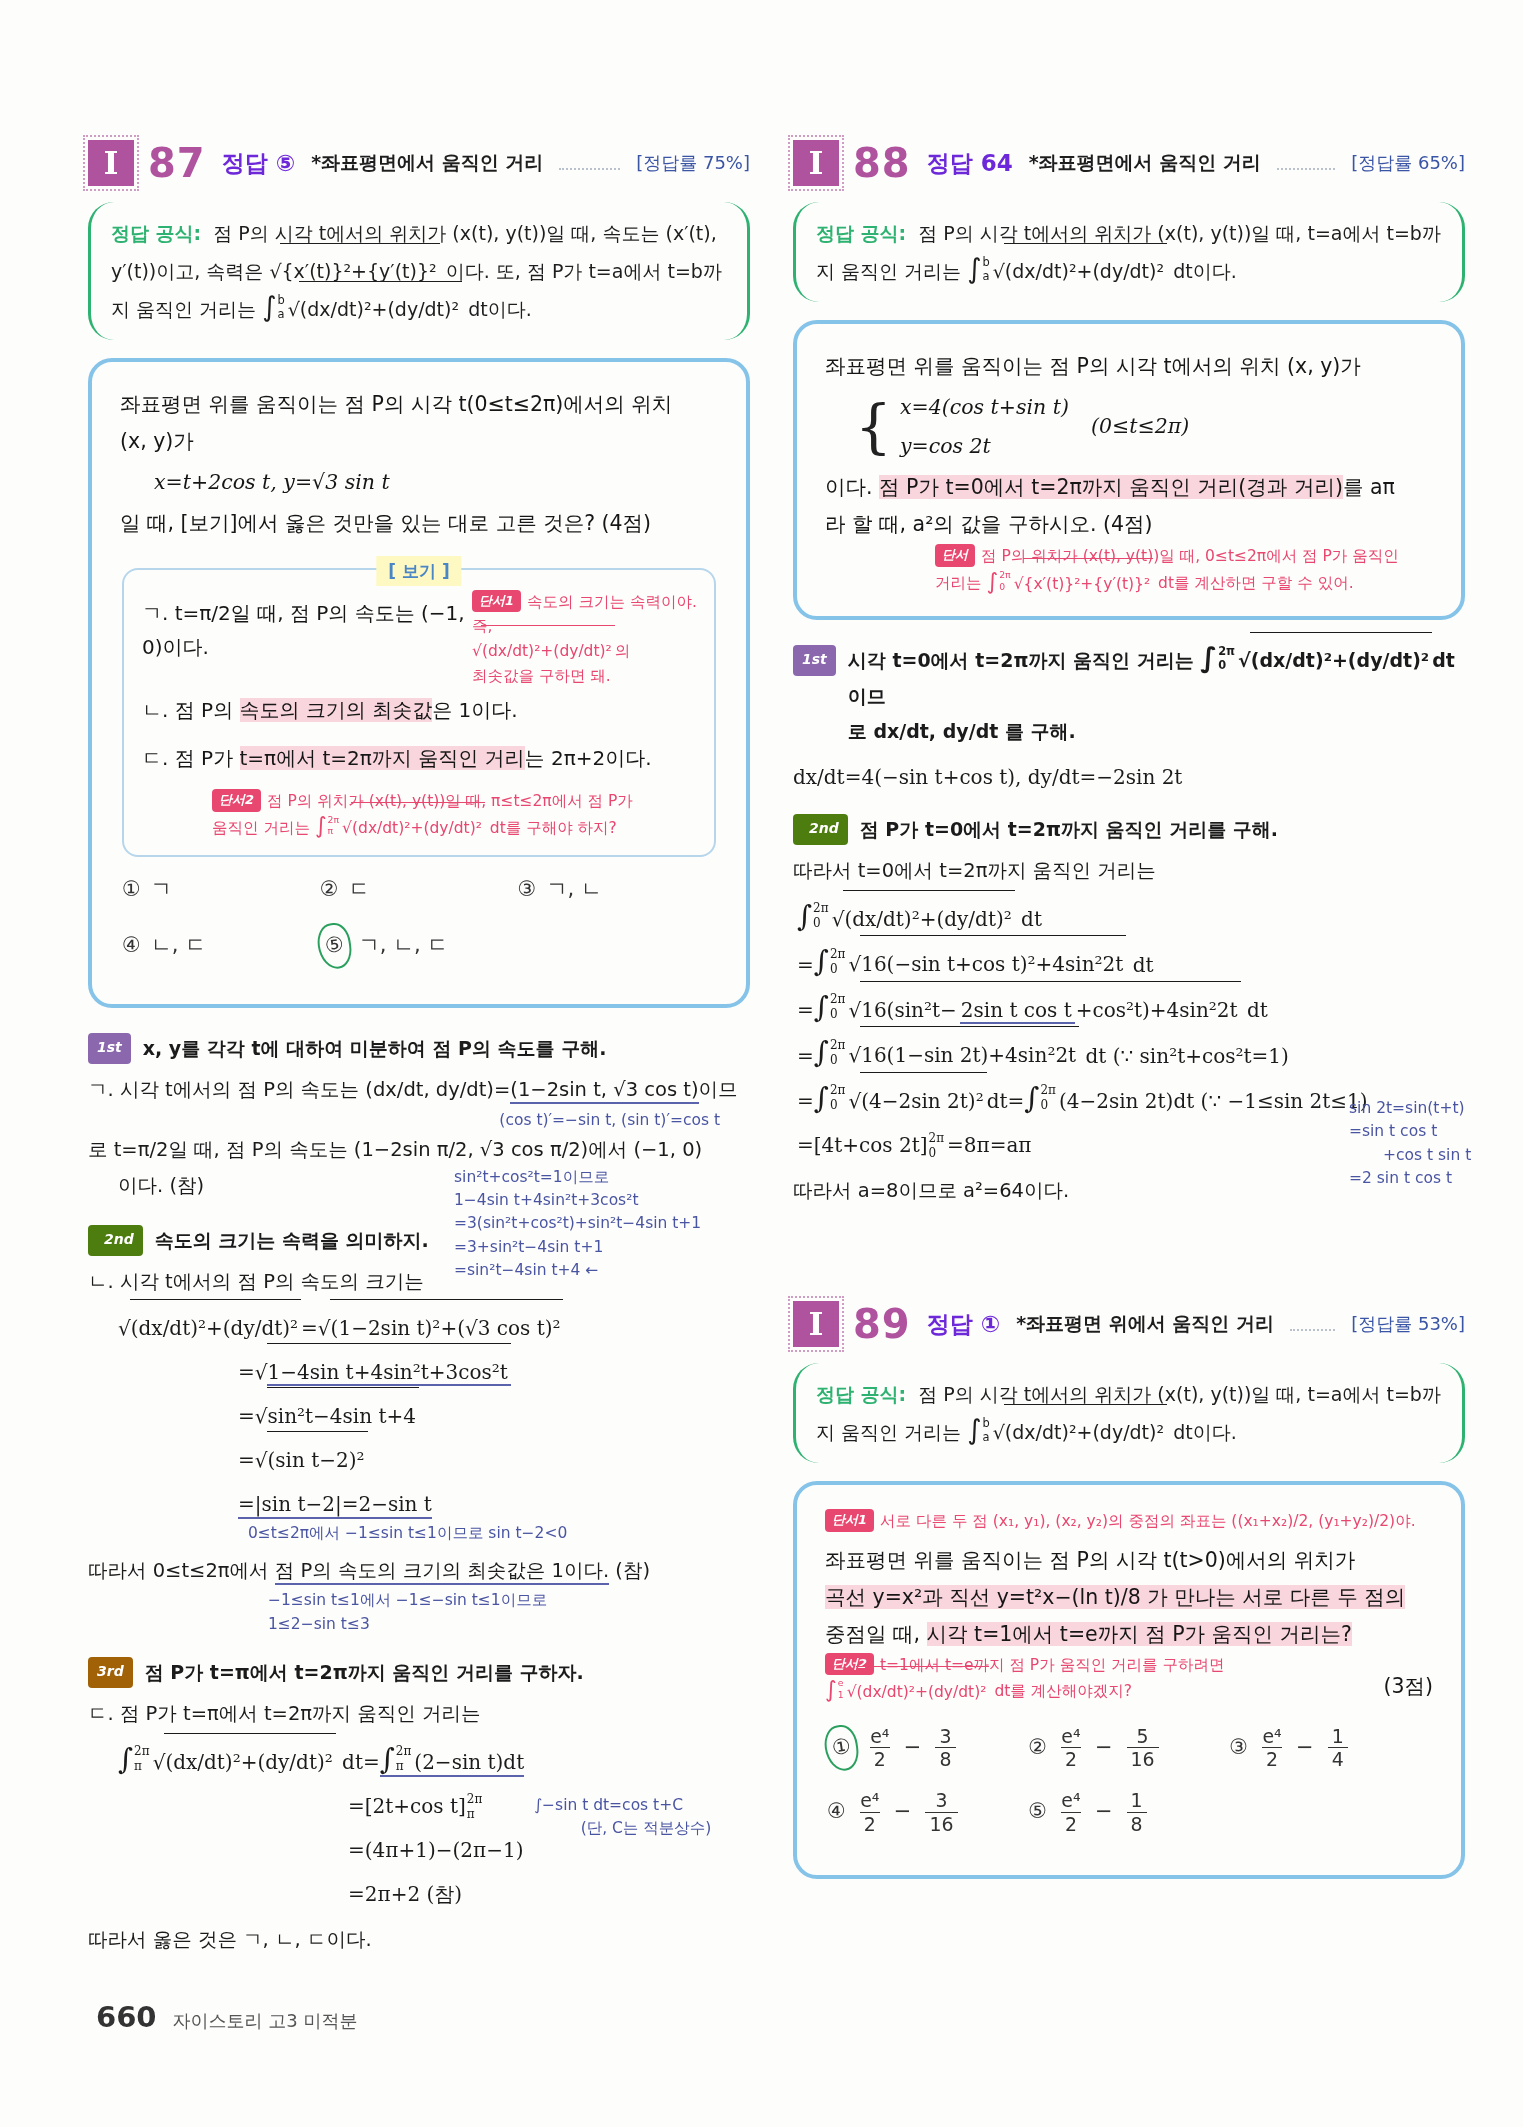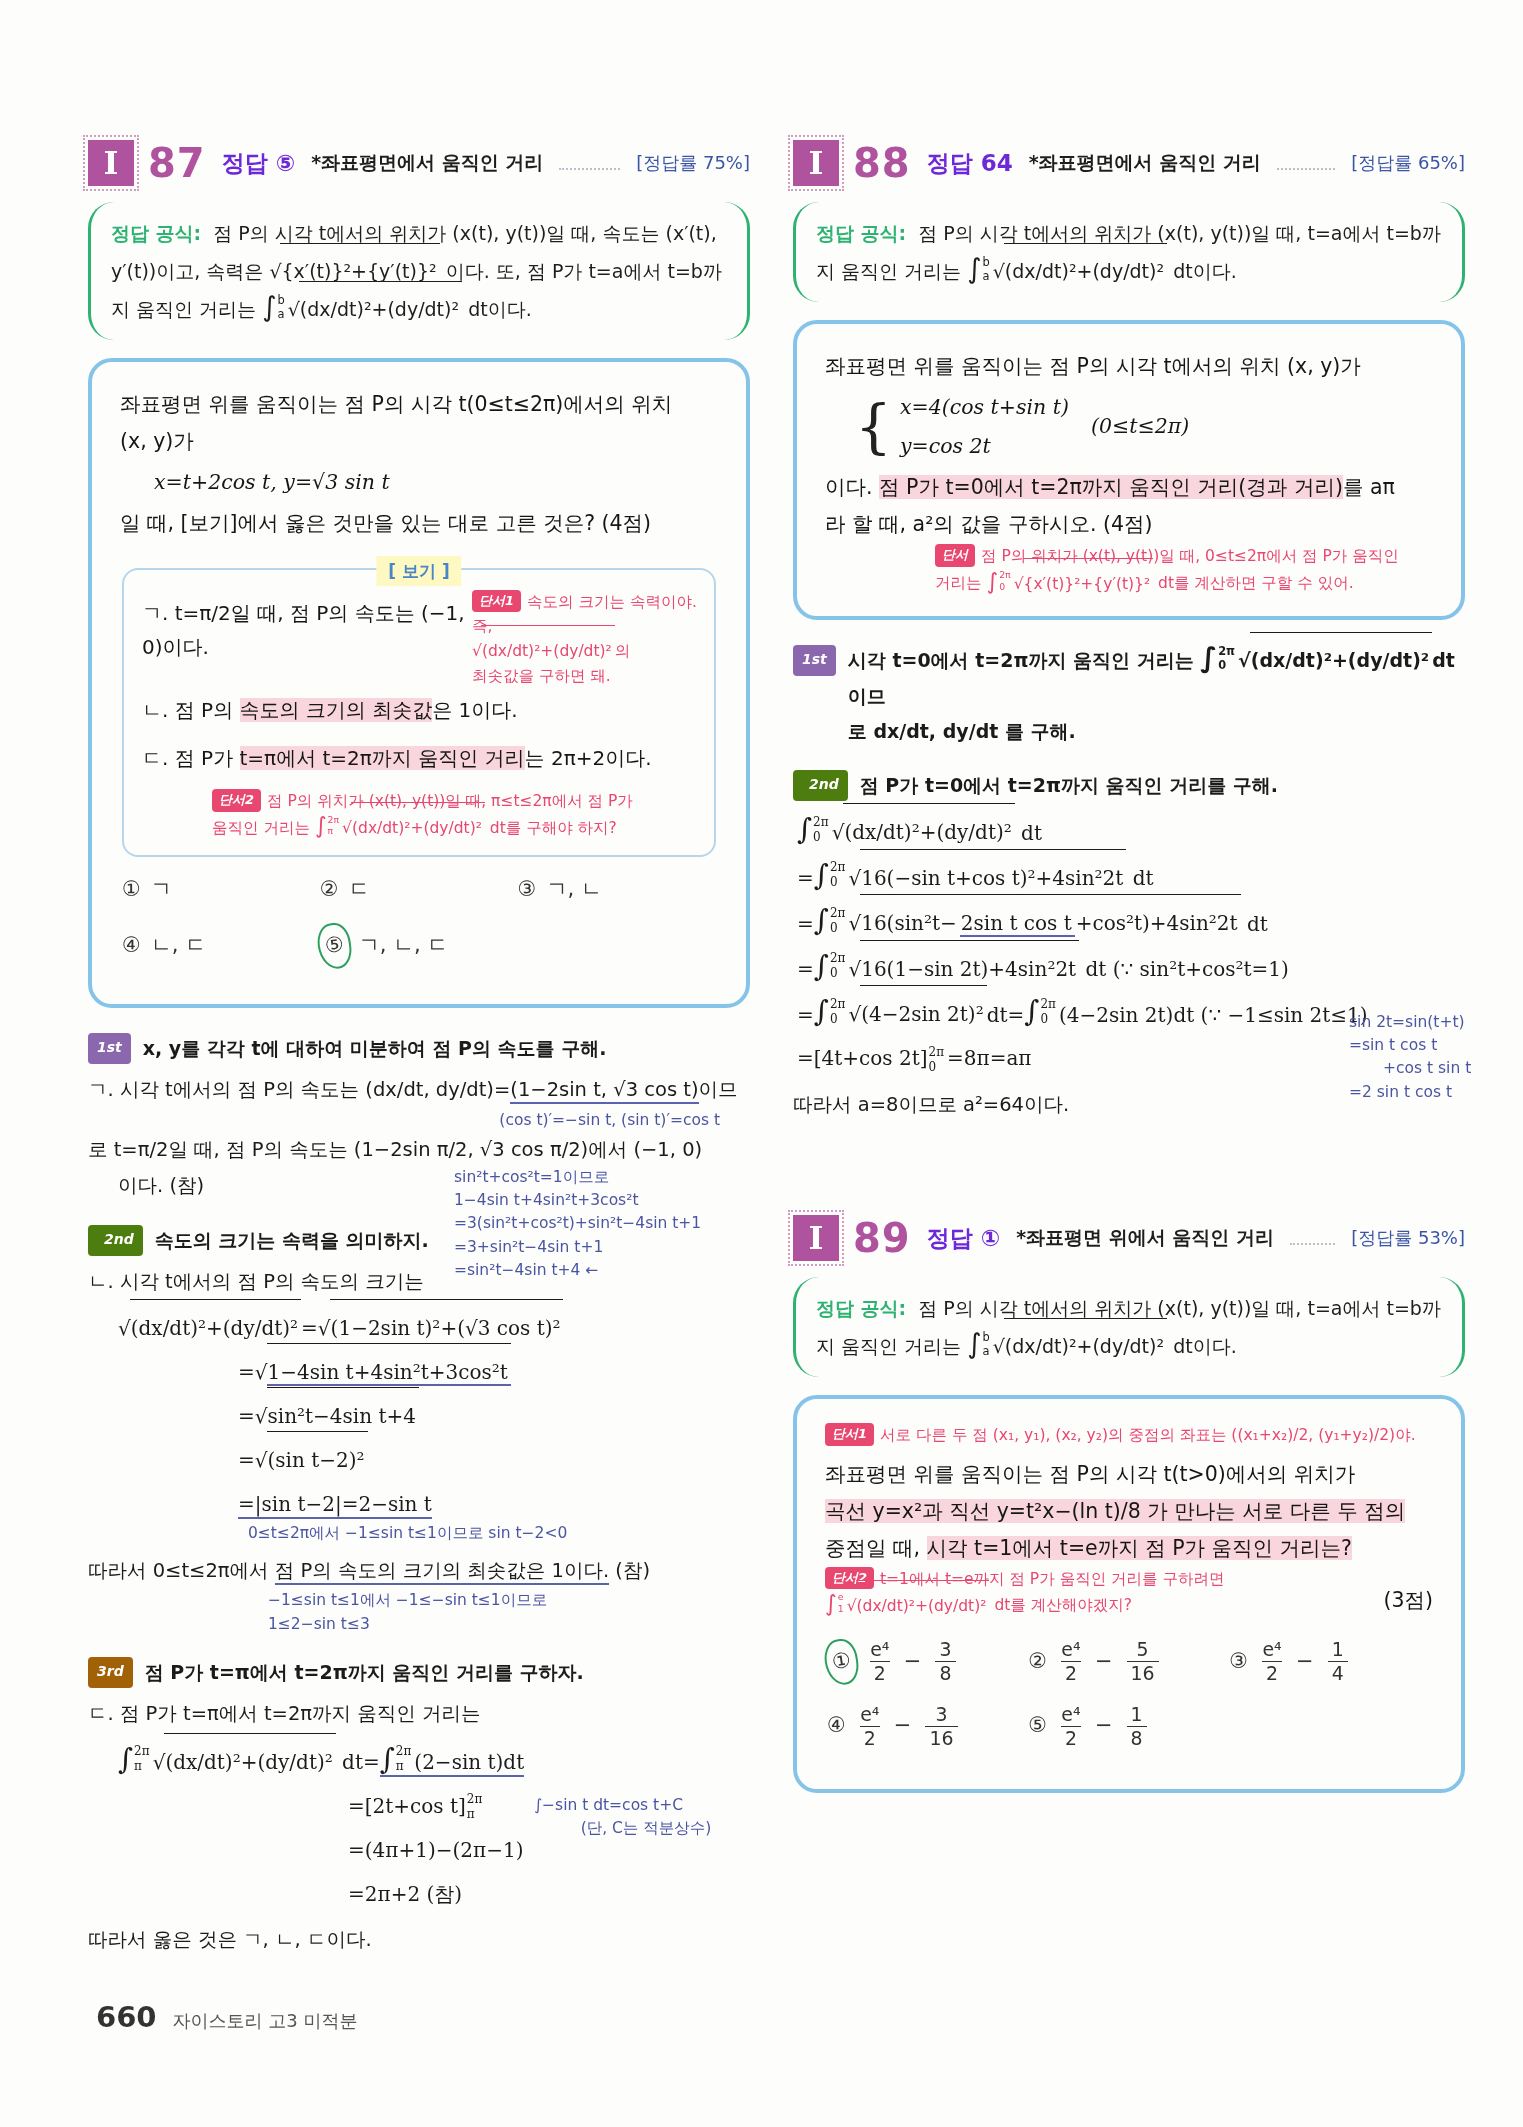--- a/index.html
+++ b/index.html
@@ -337,24 +337,26 @@
           <span class="intg">
               <span class="isym">∫</span>
               <span class="ib">
                 <span class="hi">2π</span>
                 <span class="lo">0</span>
               </span>
             </span><span class="sq">√</span><span class="rad">(dx/dt)²+(dy/dt)²</span><span>dt이므</span><br>
           <span>로 dx/dt, dy/dt 를 구해.</span>
         </span>
       </div>
+      <div class="eqline" style="margin-left:0;">dx/dt=4(−sin t+cos t),  dy/dt=−2sin 2t</div>
       <div class="step">
         <span class="stag s2bg">2nd</span>
         <span class="stitle">점 P가 t=0에서 t=2π까지 움직인 거리를 구해.</span>
       </div>
+      <div>따라서 t=0에서 t=2π까지 움직인 거리는</div>
 
       <div class="chain">
         <div class="note note88">
           <div>sin 2t=sin(t+t)</div>
           <div>=sin t cos t</div>
           <div style="padding-left:34px;">  +cos t sin t</div>
           <div>=2 sin t cos t</div>
         </div>
         <div class="eqline" style="margin-left:4px;">
           <span class="intg">

